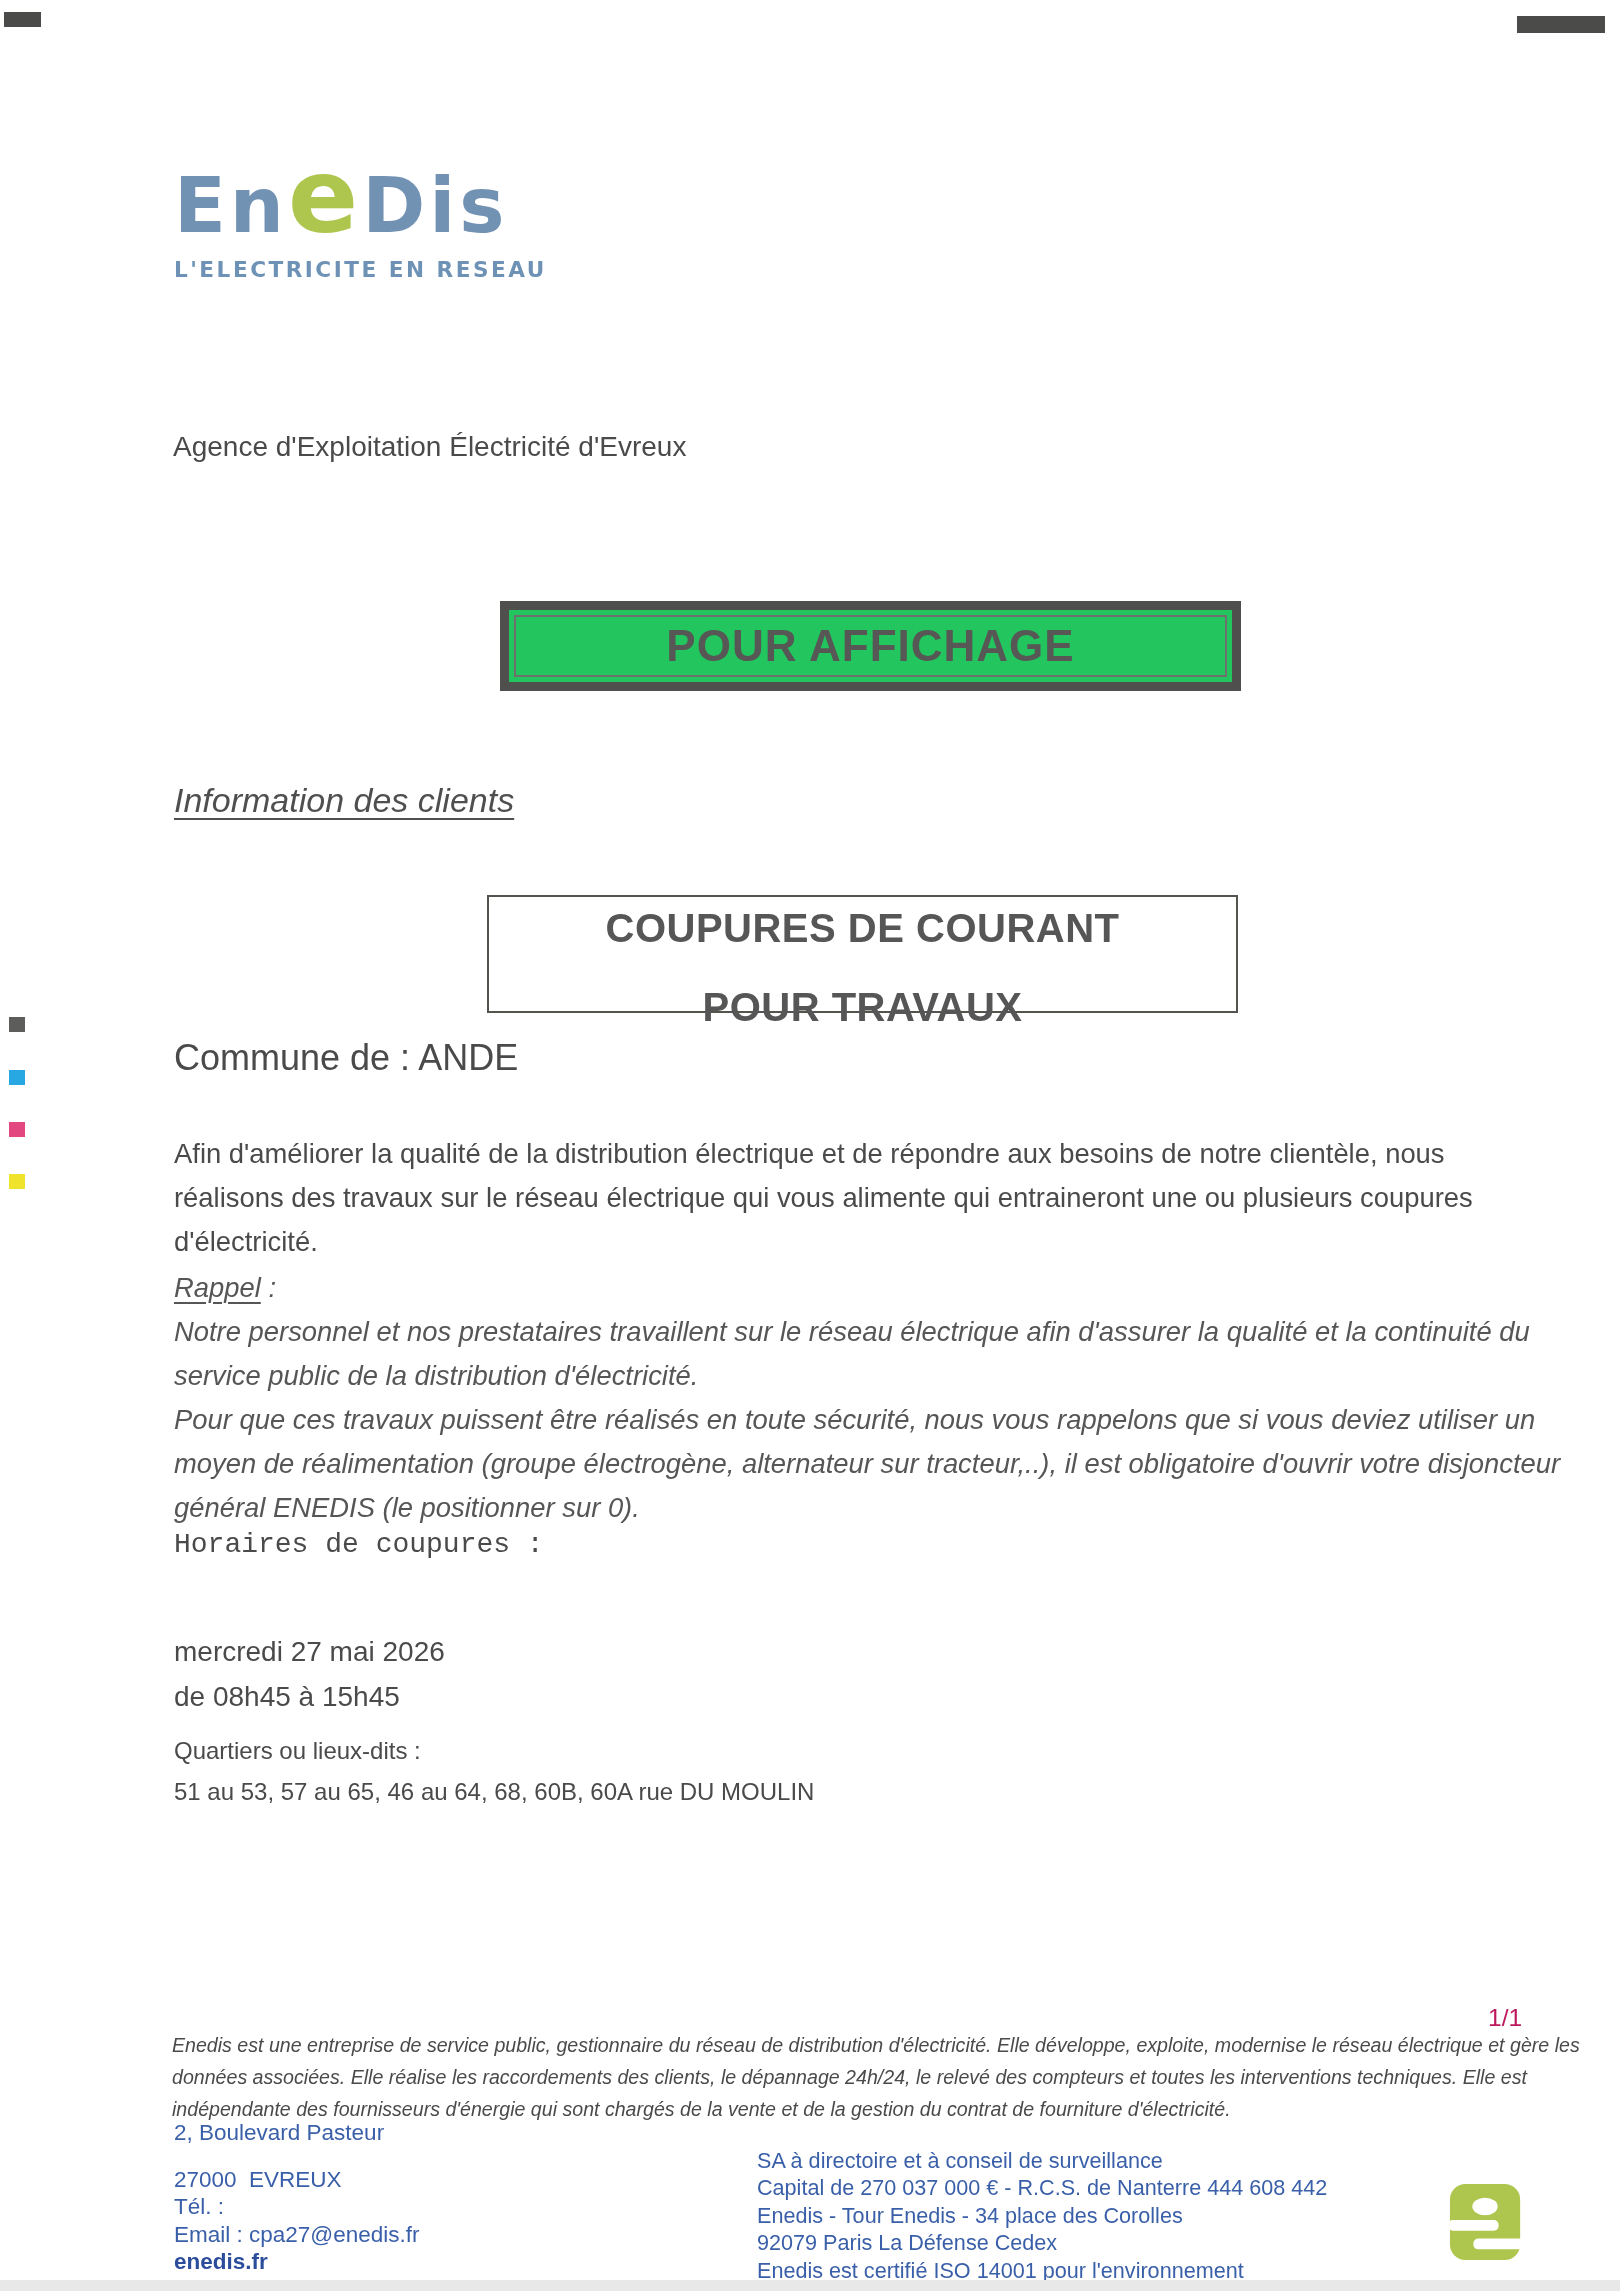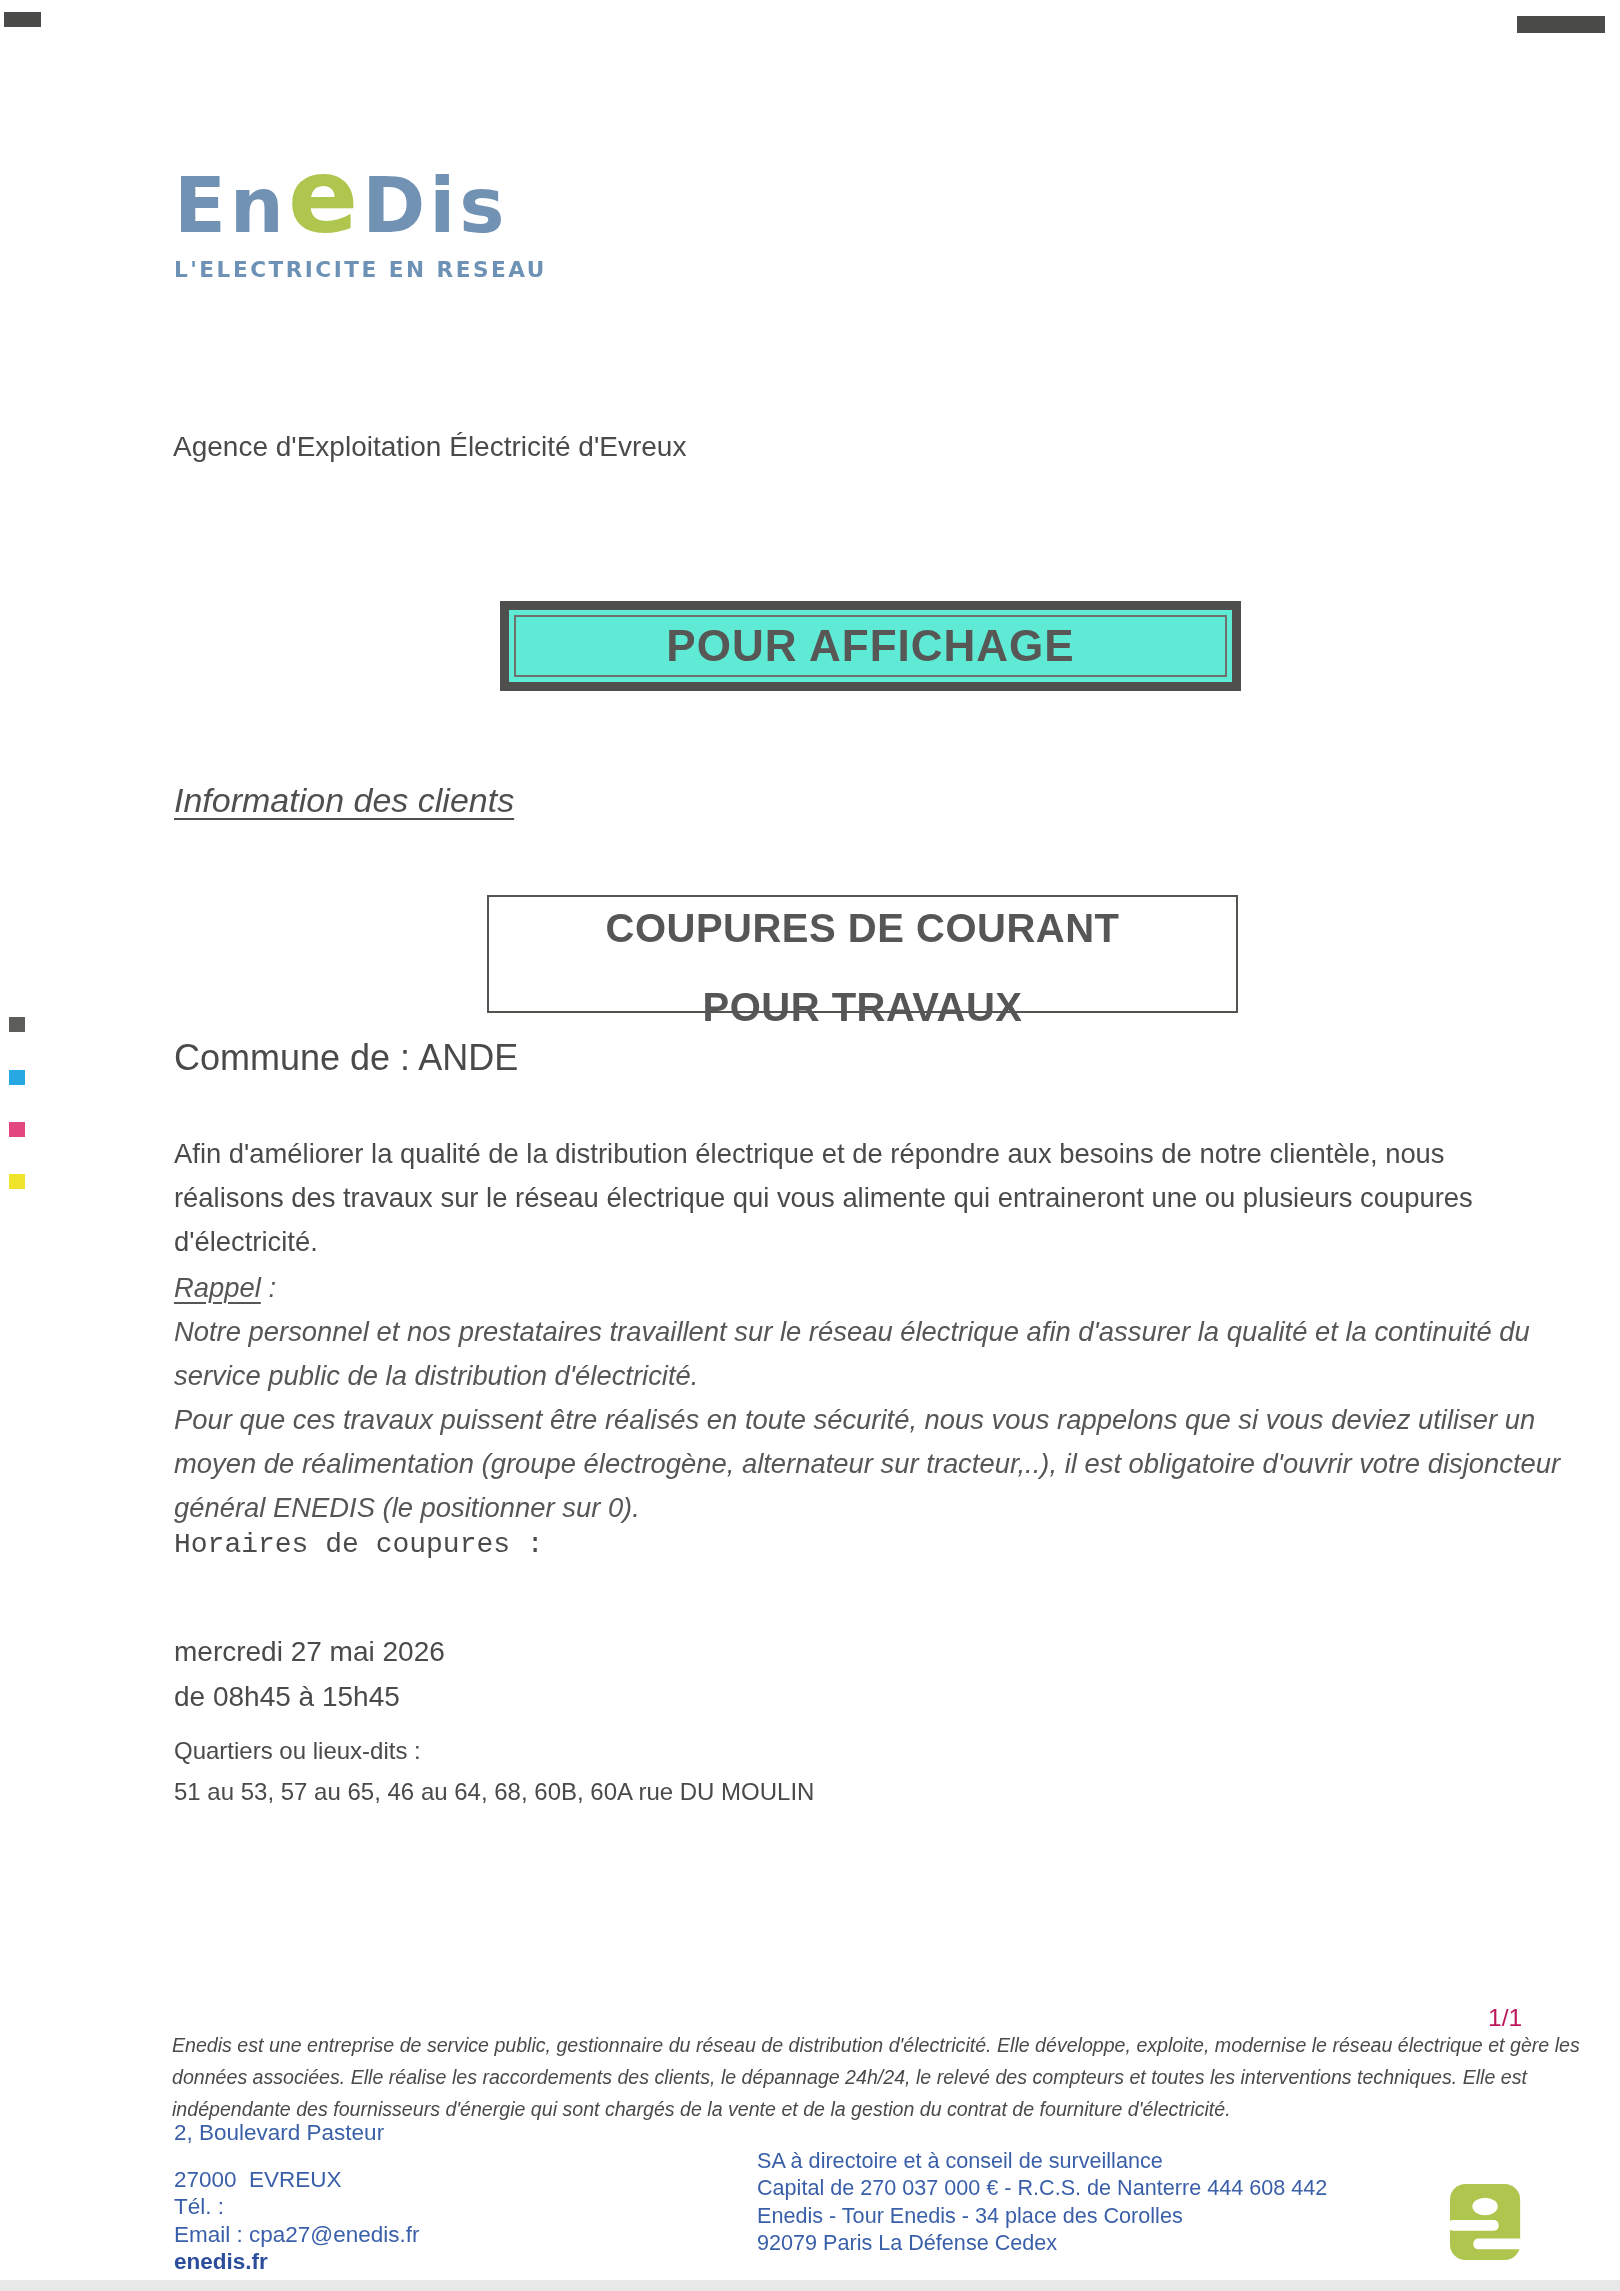--- a/index.html
+++ b/index.html
@@ -17,21 +17,21 @@
   .logo{left:174px;top:147px;}
   .logo-word{font-family:"DejaVu Sans",sans-serif;font-weight:bold;font-size:76px;
     letter-spacing:3.9px;line-height:98px;white-space:nowrap;}
   .lw-green{font-size:104px;}
   .logo-tagline{font-family:"DejaVu Sans",sans-serif;font-weight:bold;font-size:21.6px;
     letter-spacing:2.5px;margin-top:2px;}
   
   .agency{left:173px;top:431px;font-size:28px;color:#4a4a4a;}
   
   .banner{left:500px;top:601px;width:741px;height:90px;border:9.8px solid #4f4f4d;
-    box-sizing:border-box;background:#5eead4;}
+    box-sizing:border-box;background:#22c55e;}
   .banner-inner{margin:4.9px;border:2px solid #6f6f6d;height:calc(100% - 13.7px);
     display:flex;align-items:center;justify-content:center;}
   .banner-title{font-size:44px;font-weight:bold;color:#575755;letter-spacing:1px;}
   .info-heading{left:174px;top:781px;font-size:34px;font-style:italic;color:#4f4f4f;
     text-decoration:underline;text-decoration-thickness:2px;text-underline-offset:5.9px;}
   
   .notice-box{left:487px;top:895px;width:751px;height:118px;border:2.9px solid #54544f;
     box-sizing:border-box;display:flex;flex-direction:column;align-items:center;
     justify-content:center;line-height:51px;}
   .notice-line{font-size:40px;font-weight:bold;color:#565656;letter-spacing:0.5px;margin-top:28px;}
@@ -125,20 +125,21 @@
     <div>Tél. :</div>
     <div>Email : cpa27@enedis.fr</div>
     <div class="website" style="color: rgb(43, 77, 156);">enedis.fr</div>
   </div>
 
   <div class="abs company" style="color: rgb(58, 95, 169);">
     <div>SA à directoire et à conseil de surveillance</div>
     <div>Capital de 270 037 000 € - R.C.S. de Nanterre 444 608 442</div>
     <div>Enedis - Tour Enedis - 34 place des Corolles</div>
     <div>92079 Paris La Défense Cedex</div>
+    <div>Enedis est certifié ISO 14001 pour l'environnement</div>
   </div>
 
   <div class="abs emark" style="color: rgb(174, 198, 78);">
     <svg width="78" height="82" viewBox="0 0 80 84" xmlns="http://www.w3.org/2000/svg">
       <rect x="2" y="2" width="72" height="78" rx="16" fill="currentColor"></rect>
       <ellipse cx="38" cy="25" rx="13" ry="9" fill="#ffffff"></ellipse>
       <rect x="0" y="39" width="52" height="11" rx="5" fill="#ffffff"></rect>
       <rect x="26" y="58" width="54" height="11" rx="5" fill="#ffffff"></rect>
     </svg>
   </div>

